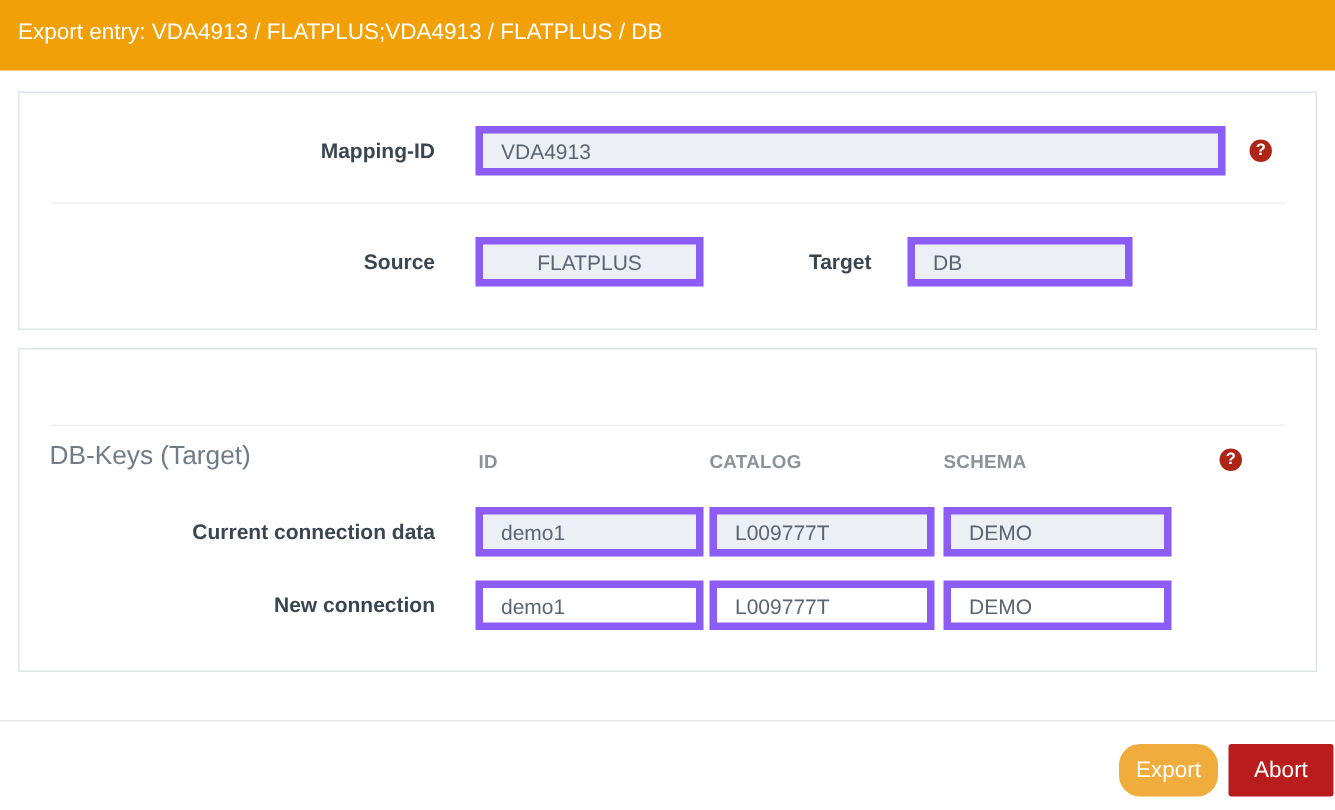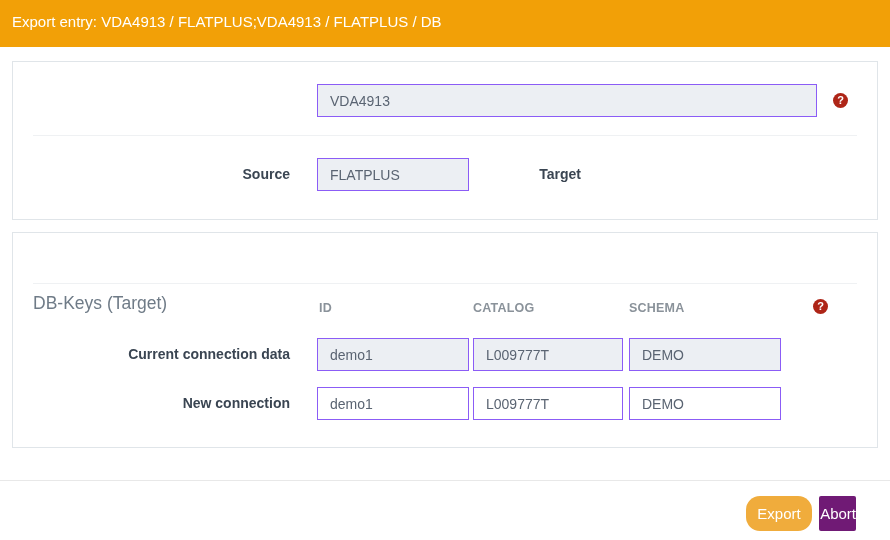--- a/index.html
+++ b/index.html
@@ -43,21 +43,21 @@
     font-size: 14px;
     font-weight: bold;
     color: #3A4552;
     height: 33px; line-height: 33px;
     white-space: nowrap;
   }
 
   input.fld {
     position: absolute;
     height: 33px;
-    border: 1px solid #8b5cf6;
+    border: 5px solid #8b5cf6;
     background: #ffffff;
     color: #5A6472;
     font-family: "Liberation Sans", "DejaVu Sans", sans-serif;
     font-size: 14px;
     padding: 0 12px;
     outline: none;
   }
   input.fld.readonly {
     background: #ECEFF3;
   }
@@ -100,37 +100,39 @@
     position: absolute; top: 496px; height: 35px;
     border: none;
     border-radius: 2px;
     color: #ffffff;
     font-family: "Liberation Sans", "DejaVu Sans", sans-serif;
     font-size: 15px;
     cursor: pointer;
     text-align: center;
   }
   .btn-export { left: 746px; width: 66px; background: #F0AC3C; border-radius: 14px; }
-  .btn-abort  { left: 819px; width: 37px; background: #701a75; text-align: right; }
+  .btn-abort  { left: 819px; width: 70px; background: #b91c1c; }
 </style>
 </head>
 <body>
 
 <div class="titlebar">Export entry: VDA4913 / FLATPLUS;VDA4913 / FLATPLUS / DB</div>
 
 <div class="panel panel-1">
+  <div class="field-label" style="top:22px;">Mapping-ID</div>
   <input class="fld readonly" style="left: 304px; top: 22px; width: 500px;" readonly="" value="VDA4913">
   <span class="help-icon" style="left:820px; top:31px;">?</span>
 
   <div class="divider" style="top:73px;"></div>
 
   <div class="field-label" style="top:96px;">Source</div>
-  <input class="fld readonly" style="left: 304px; top: 96px; width: 152px;" readonly="" value="FLATPLUS">
+  <input class="fld readonly" style="left: 304px; top: 96px; width: 152px; text-align: center;" readonly="" value="FLATPLUS">
 
   <div class="field-label" style="left:460px; top:96px; width:108px;">Target</div>
+  <input class="fld readonly" style="left: 592px; top: 96px; width: 150px;" readonly="" value="DB">
 </div>
 
 <div class="panel panel-2">
   <div class="panel-title">DB-Keys (Target)</div>
   <div class="divider" style="top:50px;"></div>
 
   <div class="col-header" style="left:306px;">ID</div>
   <div class="col-header" style="left:460px;">CATALOG</div>
   <div class="col-header" style="left:616px;">SCHEMA</div>
   <span class="help-icon" style="left:800px; top:66px;">?</span>

